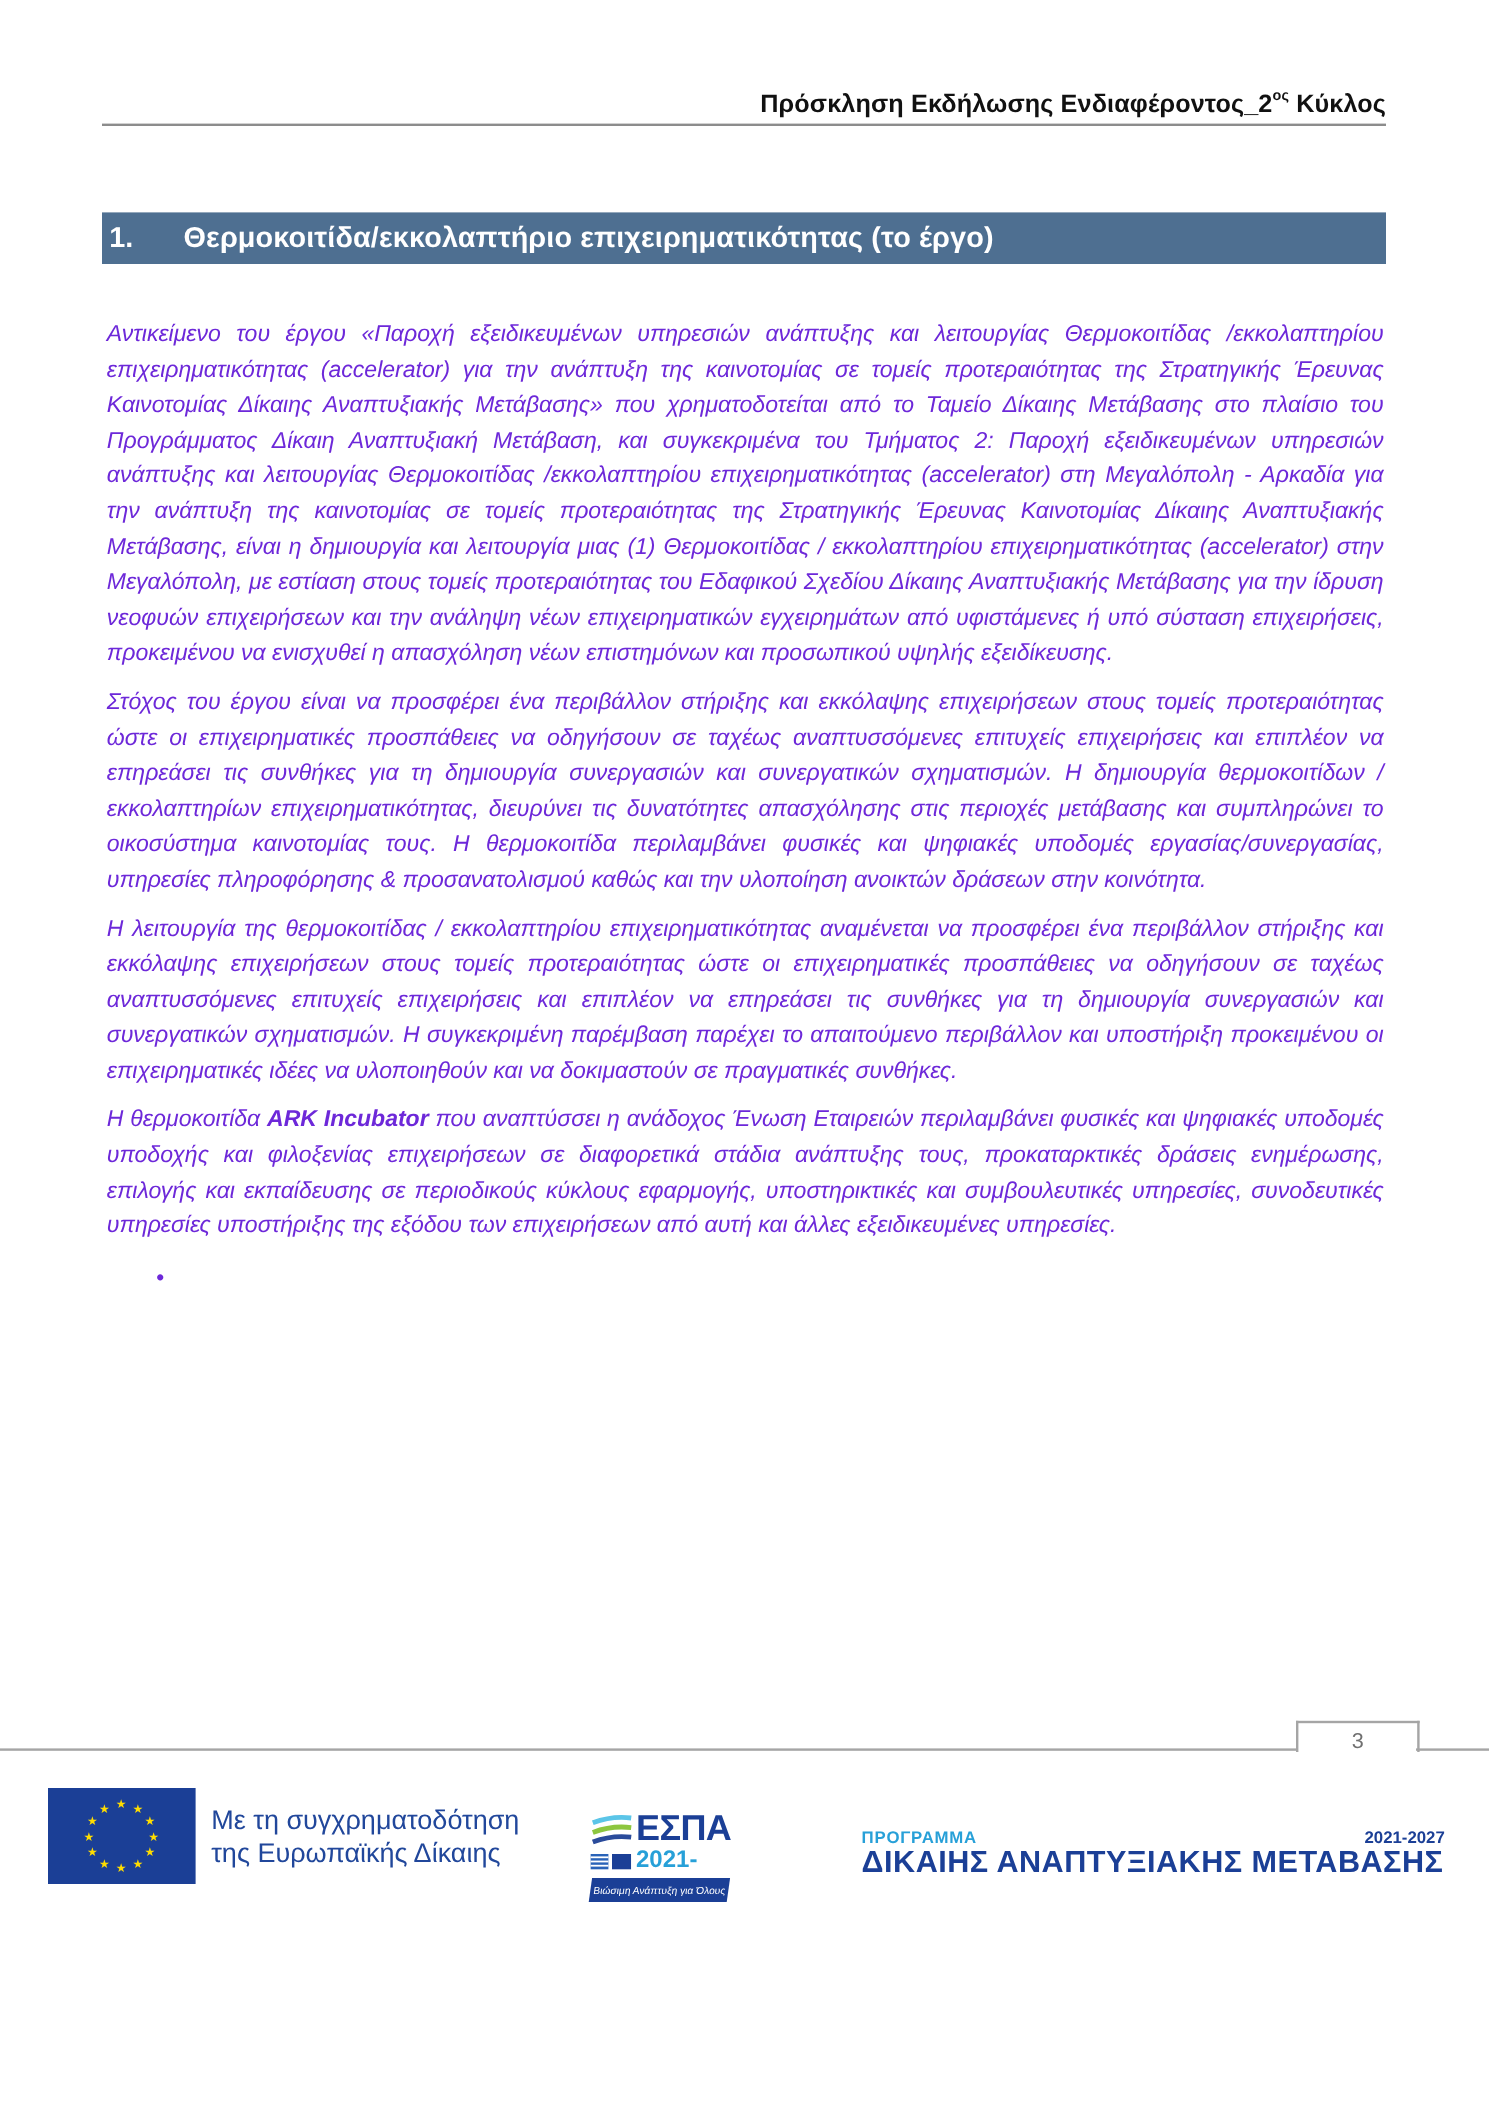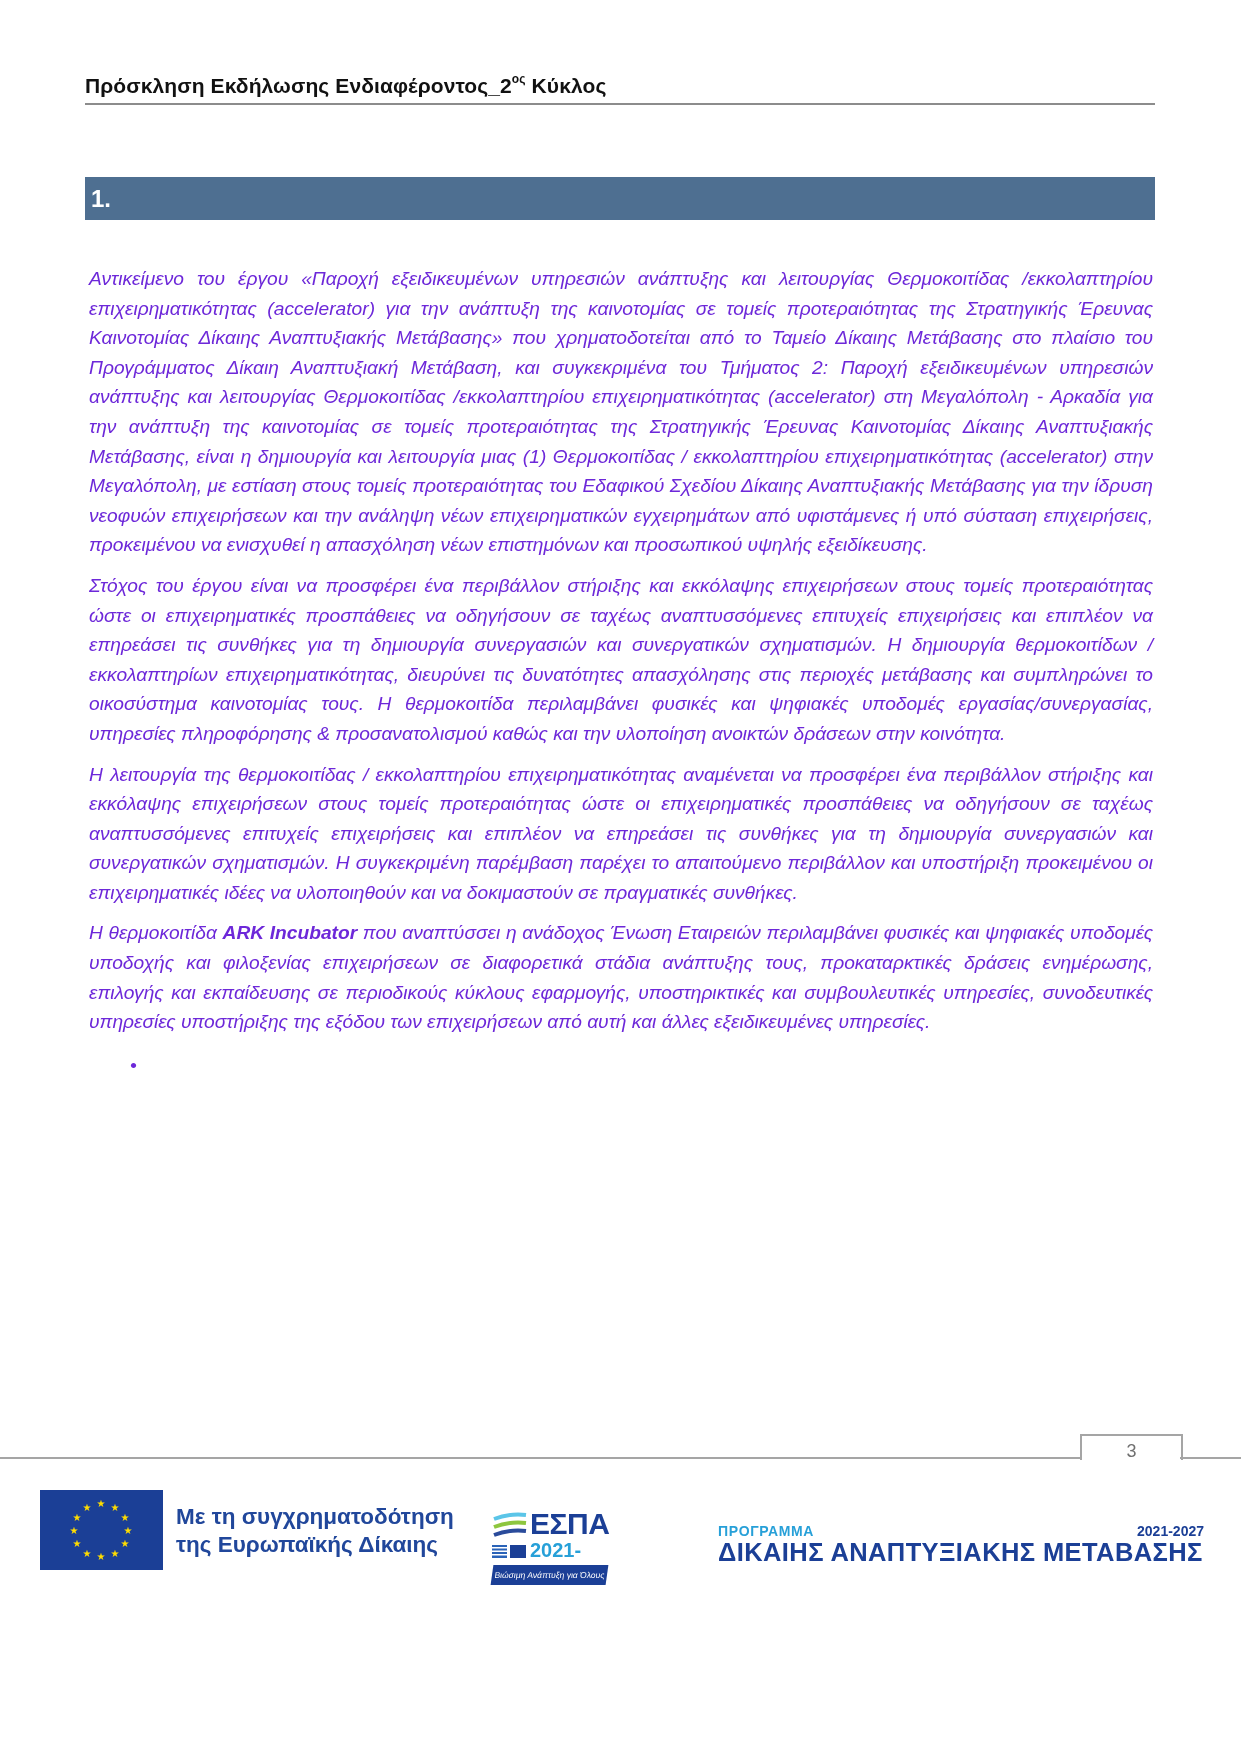--- a/index.html
+++ b/index.html
@@ -1,19 +1,19 @@
 <!DOCTYPE html>
 <html><head>
 <meta charset="utf-8">
 <style>
   html, body { margin:0; padding:0; background:#ffffff; }
   body { width:1241px; height:1755px; position:relative; overflow:hidden;
          font-family:"Liberation Sans", "DejaVu Sans", sans-serif; color:#1a1a1a; }
 
-  .running-header { position:absolute; left:85px; top:74px; width:1070px; 
+  .running-header { position:absolute; left:85px; top:74px; width:1070px; text-align:right;
          font-size:21px; font-weight:bold; color:#111; letter-spacing:0.1px; }
   .running-header sup { font-size:12px; position:relative; top:-2px; }
   .header-rule { position:absolute; left:85px; top:103px; width:1070px; height:2px; background:#8c8c8c; }
 
   .section-bar { position:absolute; left:85px; top:177px; width:1070px; height:43px; background:#4e6f91;
          color:#ffffff; font-size:24px; font-weight:bold; display:flex; align-items:center; }
   .section-bar .num { width:62px; padding-left:6px; }
   .section-bar .title { letter-spacing:0.1px; }
 
   .body { position:absolute; left:89px; top:264px; width:1064px; font-size:19.2px; line-height:29.6px;
@@ -24,21 +24,21 @@
   .bullets li { position:relative; padding-left:73px; }
   .bullets li .dot { position:absolute; left:41px; top:0; }
 
   .footer-line-left { position:absolute; left:0; top:1457px; width:1080px; height:2px; background:#a5a5a5; }
   .footer-line-right { position:absolute; left:1180px; top:1457px; width:61px; height:2px; background:#a5a5a5; }
   .page-box { position:absolute; left:1080px; top:1434px; width:99px; height:24px;
           border:2px solid #a5a5a5; border-bottom:none; text-align:center;
           font-size:18px; color:#707070; line-height:30px; }
 
   .eu-flag { position:absolute; left:40px; top:1490px; width:123px; height:80px; background:#1b3f96; }
-  .eu-text { position:absolute; left:176px; top:1503px; font-size:22.5px; font-weight:bold; color:#21479b; line-height:28px; }
+  .eu-text { position:absolute; left:176px; top:1503px; font-size:22.5px; font-weight:normal; color:#21479b; line-height:28px; }
 
   .espa-logo { position:absolute; left:492px; top:1488px; width:125px; height:82px;margin-top:19px; }
   .espa-word { position:absolute; left:38px; top:0; font-size:30px; font-weight:bold; color:#1b3f96; letter-spacing:-0.5px; }
   .espa-years { position:absolute; left:38px; top:32px; font-size:20px; font-weight:bold; color:#27a0d8; }
   .espa-slogan { position:absolute; left:0; top:58px; width:115px; height:20px; background:#1b3f96; color:#fff;
           font-size:8.5px; line-height:20px; text-align:center; transform:skewX(-8deg); }
   .espa-flags { position:absolute; left:0; top:38px; width:34px; height:13px; }
 
   .jtp { position:absolute; left:718px; top:1523px; width:486px; }
   .jtp-program { position:absolute; left:0; top:0; font-size:14px; font-weight:bold; color:#27a0d8; letter-spacing:0.6px; }
@@ -47,20 +47,21 @@
           letter-spacing:0.4px; white-space:nowrap; }
 </style>
 </head>
 <body>
 
 <div class="running-header"><span>Πρόσκληση Εκδήλωσης Ενδιαφέροντος_2</span><sup>ος</sup><span> Κύκλος</span></div>
 <div class="header-rule"></div>
 
 <div class="section-bar">
   <span class="num">1.</span>
+  <span class="title">Θερμοκοιτίδα/εκκολαπτήριο επιχειρηματικότητας (το έργο)</span>
 </div>
 
 <div class="body">
   <p>Αντικείμενο του έργου «Παροχή εξειδικευμένων υπηρεσιών ανάπτυξης και λειτουργίας Θερμοκοιτίδας /εκκολαπτηρίου επιχειρηματικότητας (accelerator) για την ανάπτυξη της καινοτομίας σε τομείς προτεραιότητας της Στρατηγικής Έρευνας Καινοτομίας Δίκαιης Αναπτυξιακής Μετάβασης» που χρηματοδοτείται από το Ταμείο Δίκαιης Μετάβασης στο πλαίσιο του Προγράμματος Δίκαιη Αναπτυξιακή Μετάβαση, και συγκεκριμένα του Τμήματος 2: Παροχή εξειδικευμένων υπηρεσιών ανάπτυξης και λειτουργίας Θερμοκοιτίδας /εκκολαπτηρίου επιχειρηματικότητας (accelerator) στη Μεγαλόπολη - Αρκαδία για την ανάπτυξη της καινοτομίας σε τομείς προτεραιότητας της Στρατηγικής Έρευνας Καινοτομίας Δίκαιης Αναπτυξιακής Μετάβασης, είναι η δημιουργία και λειτουργία μιας (1) Θερμοκοιτίδας / εκκολαπτηρίου επιχειρηματικότητας (accelerator) στην Μεγαλόπολη, με εστίαση στους τομείς προτεραιότητας του Εδαφικού Σχεδίου Δίκαιης Αναπτυξιακής Μετάβασης για την ίδρυση νεοφυών επιχειρήσεων και την ανάληψη νέων επιχειρηματικών εγχειρημάτων από υφιστάμενες ή υπό σύσταση επιχειρήσεις, προκειμένου να ενισχυθεί η απασχόληση νέων επιστημόνων και προσωπικού υψηλής εξειδίκευσης.</p>
   <p>Στόχος του έργου είναι να προσφέρει ένα περιβάλλον στήριξης και εκκόλαψης επιχειρήσεων στους τομείς προτεραιότητας ώστε οι επιχειρηματικές προσπάθειες να οδηγήσουν σε ταχέως αναπτυσσόμενες επιτυχείς επιχειρήσεις και επιπλέον να επηρεάσει τις συνθήκες για τη δημιουργία συνεργασιών και συνεργατικών σχηματισμών. Η δημιουργία θερμοκοιτίδων / εκκολαπτηρίων επιχειρηματικότητας, διευρύνει τις δυνατότητες απασχόλησης στις περιοχές μετάβασης και συμπληρώνει το οικοσύστημα καινοτομίας τους. Η θερμοκοιτίδα περιλαμβάνει φυσικές και ψηφιακές υποδομές εργασίας/συνεργασίας, υπηρεσίες πληροφόρησης &amp; προσανατολισμού καθώς και την υλοποίηση ανοικτών δράσεων στην κοινότητα.</p>
   <p>Η λειτουργία της θερμοκοιτίδας / εκκολαπτηρίου επιχειρηματικότητας αναμένεται να προσφέρει ένα περιβάλλον στήριξης και εκκόλαψης επιχειρήσεων στους τομείς προτεραιότητας ώστε οι επιχειρηματικές προσπάθειες να οδηγήσουν σε ταχέως αναπτυσσόμενες επιτυχείς επιχειρήσεις και επιπλέον να επηρεάσει τις συνθήκες για τη δημιουργία συνεργασιών και συνεργατικών σχηματισμών. Η συγκεκριμένη παρέμβαση παρέχει το απαιτούμενο περιβάλλον και υποστήριξη προκειμένου οι επιχειρηματικές ιδέες να υλοποιηθούν και να δοκιμαστούν σε πραγματικές συνθήκες.</p>
   <p><span>Η θερμοκοιτίδα </span><b>ARK Incubator</b><span> που αναπτύσσει η ανάδοχος Ένωση Εταιρειών περιλαμβάνει φυσικές και ψηφιακές υποδομές υποδοχής και φιλοξενίας επιχειρήσεων σε διαφορετικά στάδια ανάπτυξης τους, προκαταρκτικές δράσεις ενημέρωσης, επιλογής και εκπαίδευσης σε περιοδικούς κύκλους εφαρμογής, υποστηρικτικές και συμβουλευτικές υπηρεσίες, συνοδευτικές υπηρεσίες υποστήριξης της εξόδου των επιχειρήσεων από αυτή και άλλες εξειδικευμένες υπηρεσίες.</span></p>
   <ul class="bullets">
     <li><span class="dot">•</span></li>
   </ul>

